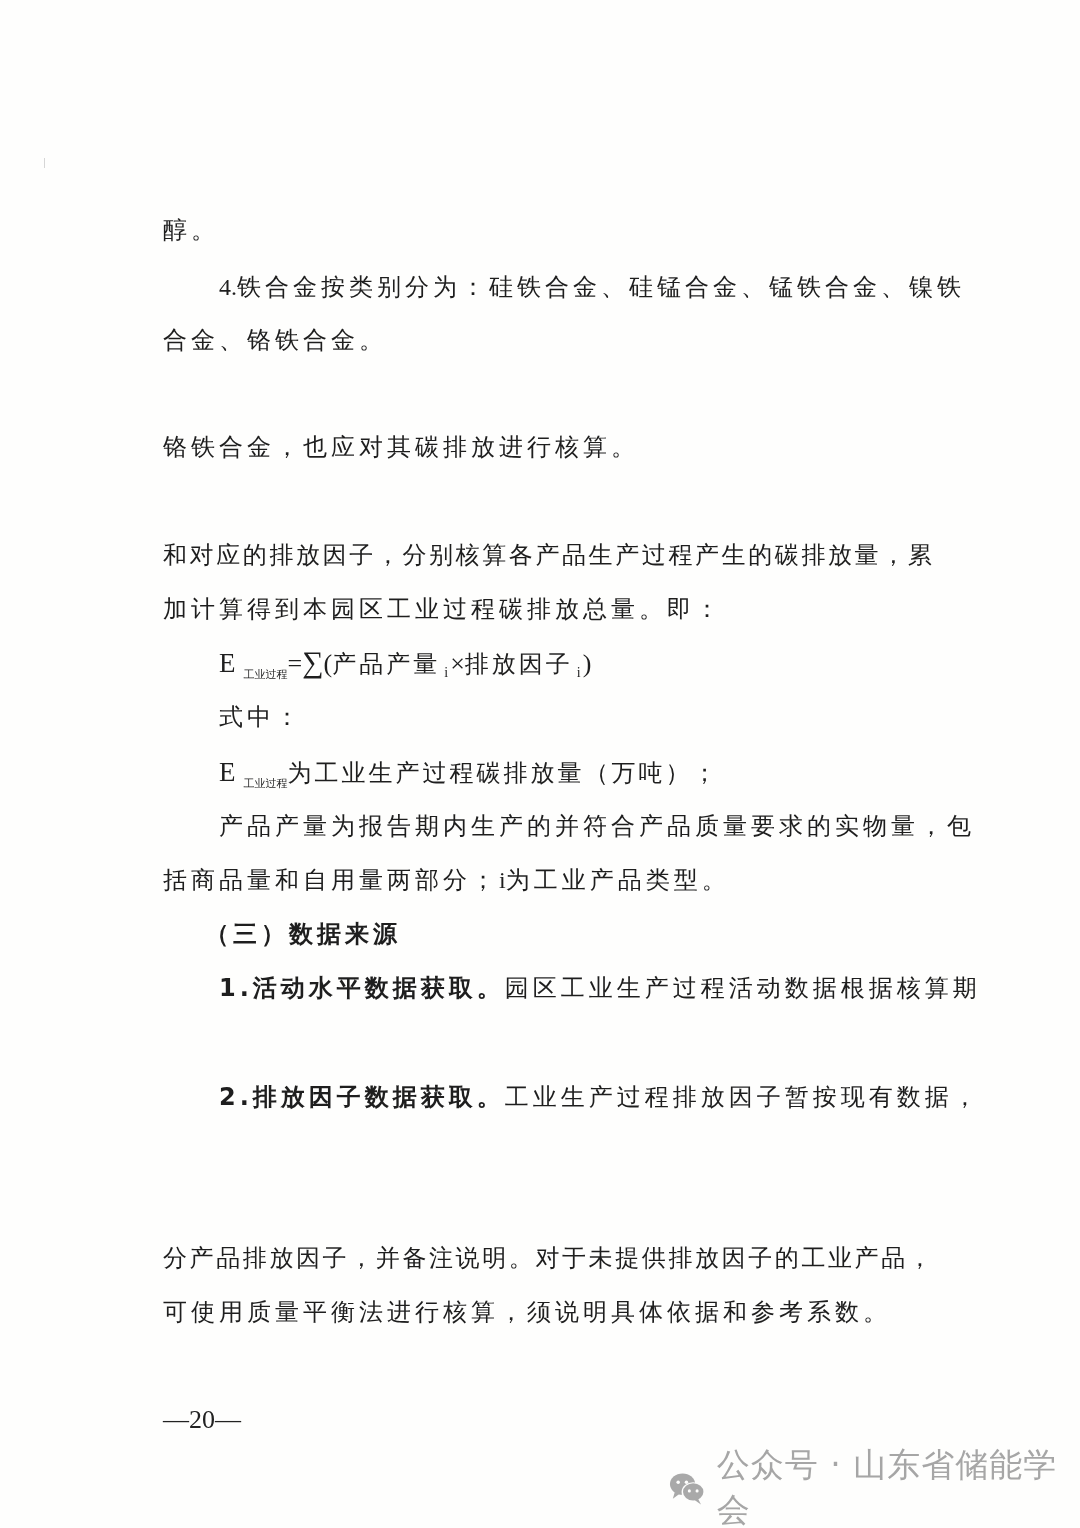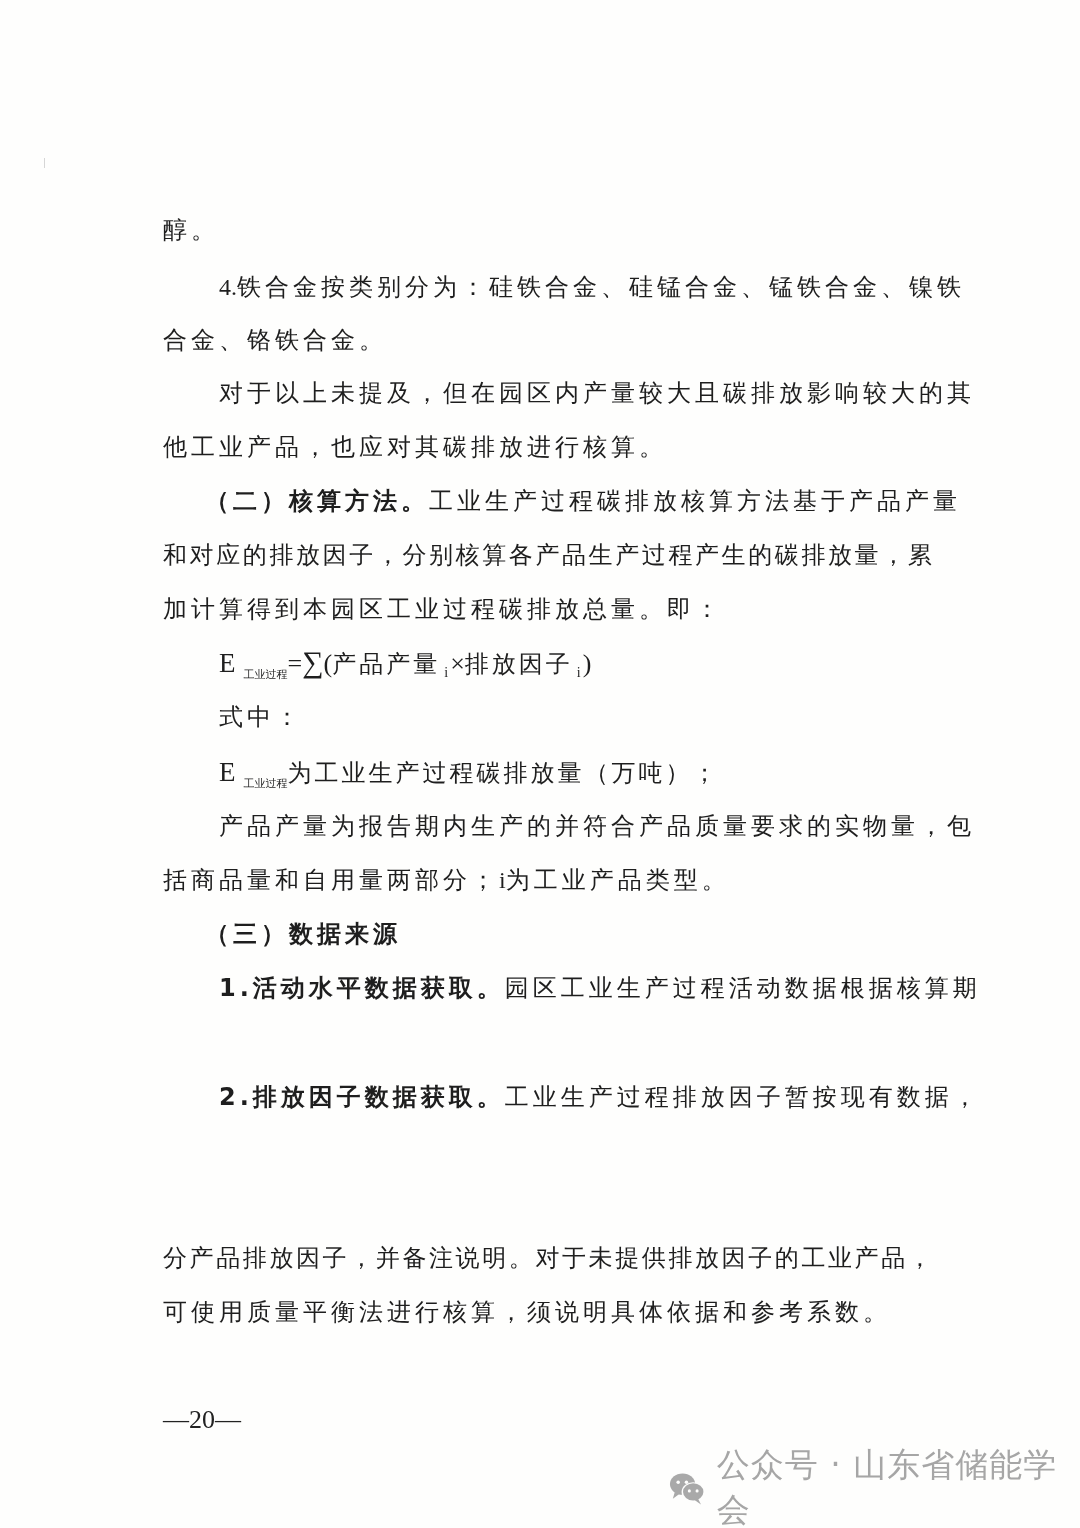--- a/index.html
+++ b/index.html
@@ -109,31 +109,25 @@
   </div>
 
   <div class="line indent" style="top:267px">
     <span class="latin">4.</span><span>铁合金按类别分为：硅铁合金、硅锰合金、锰铁合金、镍铁</span>
   </div>
 
   <div class="line" style="top:320px">
     <span>合金、铬铁合金。</span>
   </div>
 
-  <div class="line indent" style="top:373px">
-    <span>对于以上未提及，但在园区内产量较大且碳排放影响较大的其</span>
+
+  <div class="line" style="top:427px">
+    <span>铬铁合金，也应对其碳排放进行核算。</span>
   </div>
 
-  <div class="line" style="top:427px">
-    <span>他工业产品，也应对其碳排放进行核算。</span>
-  </div>
-
-  <div class="line indent" style="top:481px; left:205px">
-    <span class="bold">（二）核算方法。</span><span>工业生产过程碳排放核算方法基于产品产量</span>
-  </div>
 
   <div class="line" style="top:535px; letter-spacing:2.6px">
     <span>和对应的排放因子，分别核算各产品生产过程产生的碳排放量，累</span>
   </div>
 
   <div class="line" style="top:589px">
     <span>加计算得到本园区工业过程碳排放总量。即：</span>
   </div>
 
   <div class="line indent" style="top:642px; letter-spacing:3px">

